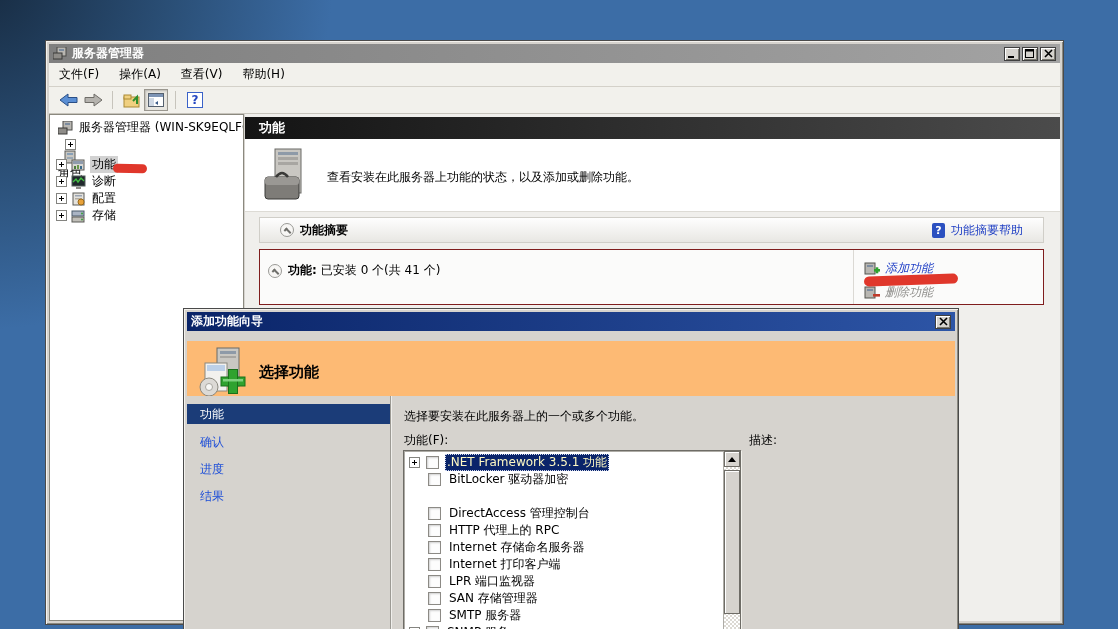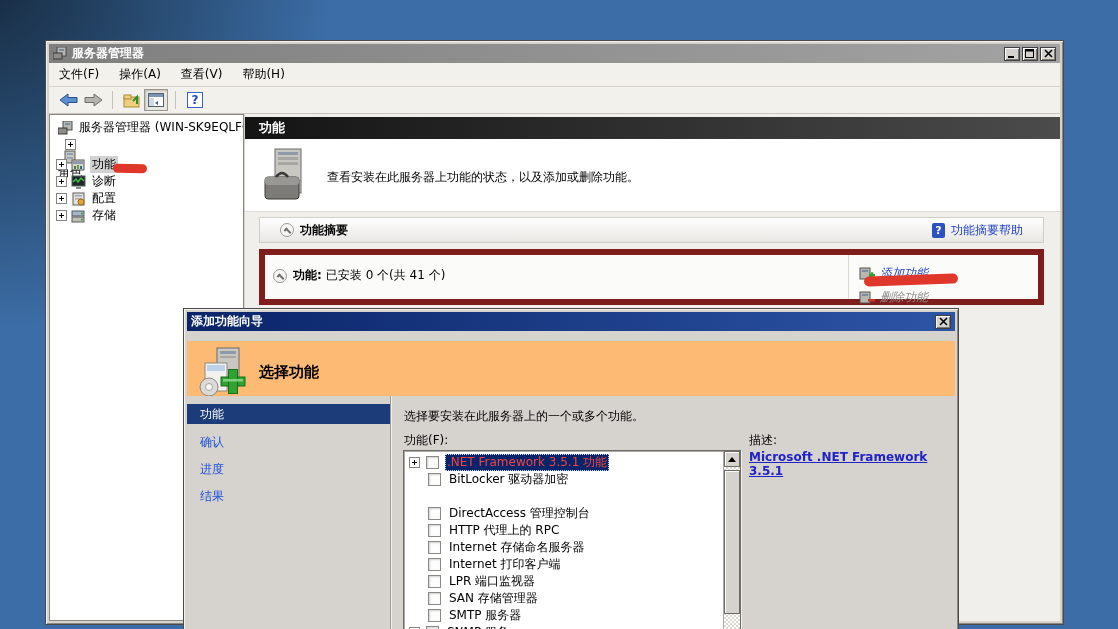--- a/index.html
+++ b/index.html
@@ -54,21 +54,21 @@
   .pintro .txt{position:absolute;left:82px;top:30px;font-size:12px;color:#000;}
   .band{position:absolute;left:14px;right:16px;top:103px;height:26px;
     background:linear-gradient(#fefefe,#e8e7e3);border:1px solid #d0cec8;
     display:flex;align-items:center;padding:0 20px;font-size:12px;}
   .band b{margin-left:6px;}
   .toggle{width:14px;height:14px;border-radius:50%;border:1px solid #9a9a96;background:#f7f6f4;
     display:flex;align-items:center;justify-content:center;flex:none;}
   .bandright{margin-left:auto;display:flex;align-items:center;color:#1f3fc4;}
   .qbadge{width:13px;height:15px;background:#2b50c0;color:#fff;font-size:11px;font-weight:bold;
     display:flex;align-items:center;justify-content:center;margin-right:6px;border-radius:2px;}
-  .fbox{position:absolute;left:14px;right:16px;top:135px;height:56px;background:#fbfbfa;border:6px solid #7f1d1d;}
+  .fbox{position:absolute;left:14px;right:16px;top:135px;height:56px;background:#fbfbfa;border:1px solid #7f1d1d;}
   .fbox .left{position:absolute;left:8px;top:12px;display:flex;align-items:center;font-size:12px;}
   .fbox .left b{margin:0 4px 0 6px;}
   .actioncol{position:absolute;right:0;top:0;bottom:0;width:190px;border-left:1px solid #dbd9d4;padding:8px 0 0 10px;font-size:12px;}
   .actionrow{display:flex;align-items:center;height:20px;margin-bottom:4px;}
   .actionrow .lbl{margin-left:6px;font-style:italic;}
   .link-blue{color:#1f3ec6;}
   .link-gray{color:#8e8d8a;}
   .miniicon{width:15px;height:13px;position:relative;flex:none;}
 
   
@@ -82,21 +82,21 @@
   .vdiv{position:absolute;left:203px;top:0;bottom:0;width:2px;background:#9c9a94;border-right:1px solid #f0efec;}
   .dmain{position:absolute;left:206px;top:0;right:0;bottom:0;font-size:12px;color:#000;}
   .listbox{position:absolute;left:10px;top:54px;width:338px;height:220px;background:#fff;
     border:1px solid #6e6c66;box-shadow:inset 1px 1px 0 #aeaca6, 1px 1px 0 #f2f1ec;}
   .lrow{position:absolute;left:0;right:18px;height:17px;display:flex;align-items:center;white-space:nowrap;}
   .lrow .expander{margin-left:5px;}
   .cb{width:13px;height:13px;background:#fdfdfd;border:1px solid #8c8a85;
     box-shadow:inset 1px 1px 2px rgba(0,0,0,.18);margin-left:6px;flex:none;}
   .cb.noexp{margin-left:24px;}
   .llabel{margin-left:6px;padding:0 2px;}
-  .llabel.sel{background:#0a246a;color:#ef4444;outline:1px dotted #cfd8ef;outline-offset:-1px;}
+  .llabel.sel{background:#0a246a;color:#fef9c3;outline:1px dotted #cfd8ef;outline-offset:-1px;}
   .sbar{position:absolute;right:0;top:0;bottom:0;width:17px;
     background-image:linear-gradient(45deg,#dcd9d3 25%,transparent 25%,transparent 75%,#dcd9d3 75%),
                      linear-gradient(45deg,#dcd9d3 25%,transparent 25%,transparent 75%,#dcd9d3 75%);
     background-size:4px 4px;background-position:0 0,2px 2px;background-color:#fff;border-left:1px solid #aeaca6;}
   .sbtn{position:absolute;left:0;right:0;top:0;height:16px;background:#d6d3ce;border:1px solid #6e6c66;
     box-shadow:inset 1px 1px 0 #fff;display:flex;align-items:center;justify-content:center;}
   .sthumb{position:absolute;left:0;right:0;top:19px;height:144px;background:#d6d3ce;border:1px solid #6e6c66;
     box-shadow:inset 1px 1px 0 #fff;}
   .desc-label{position:absolute;left:356px;top:36px;}
   .desc-link{position:absolute;left:356px;top:54px;color:#2121c8;font-weight:bold;text-decoration:underline;}
@@ -409,21 +409,20 @@
             <span class="llabel">SNMP 服务</span>
           </div>
           <div class="sbar">
             <span class="sbtn">
                 <span class="tri-up"></span>
               </span>
             <span class="sthumb"></span>
           </div>
         </div>
 
-        <a class="desc-link">Microsoft .NET Framework 3.5.1</a>
       </div>
     </div>
   </div>
 
   <div class="abs redmark" style="left:113px;top:164px;width:34px;height:9px;transform:rotate(1deg);"></div>
   <div class="abs redmark" style="left:864px;top:275px;width:94px;height:10px;transform:rotate(-2deg);"></div>
 
 </div>
 
 </body></html>

